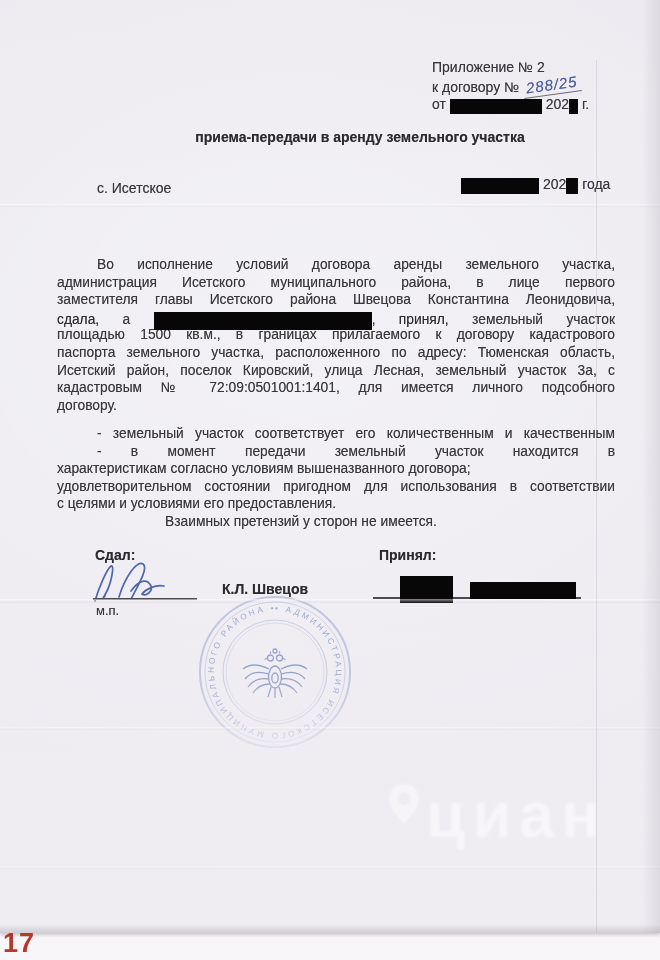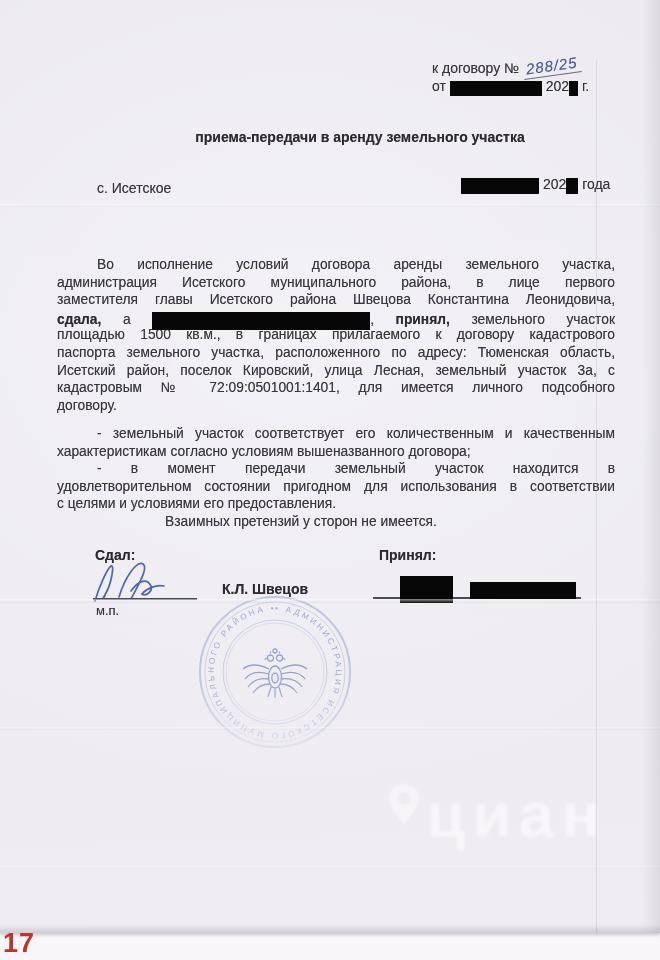--- a/index.html
+++ b/index.html
@@ -21,21 +21,21 @@
   .crease.h1{top:204px;height:3px;background:linear-gradient(rgba(255,255,255,.5),rgba(90,85,100,.05));}
   .crease.h2{top:599px;height:4px;background:linear-gradient(rgba(255,255,255,.55),rgba(90,85,100,.07));}
   .crease.h3{top:727px;height:3px;background:linear-gradient(rgba(255,255,255,.45),rgba(90,85,100,.05));}
   .crease.h4{top:866px;height:3px;background:linear-gradient(rgba(255,255,255,.4),rgba(90,85,100,.04));}
   .crease.edge-bottom{top:924px;height:9px;background:linear-gradient(rgba(0,0,0,0),rgba(130,122,140,.28));}
   .crease.v1{left:596px;top:60px;width:1px;height:873px;background:rgba(150,144,162,.22);}
   .crease.edge-right{left:642px;top:0;width:18px;height:933px;background:linear-gradient(to right,rgba(0,0,0,0),rgba(140,132,150,.18));}
 
   
   .txt{position:absolute;font-size:14px;line-height:17.5px;text-shadow:0 0 .5px rgba(56,54,62,.55);}
-  b,.bold{font-weight:bold;color:#2c2a30;}
+  b,.bold{font-weight:normal;color:#2c2a30;}
   .redact{display:inline-block;background:#070707;vertical-align:text-bottom;}
 
   
   .annex{left:432px;top:59px;white-space:nowrap;}
   .annex .row{height:18.5px;}
   .handwrite{
     display:inline-block;font-style:italic;font-size:15px;letter-spacing:1px;
     color:#4a5da9;transform:rotate(-8deg) translateY(-2px);
     border-bottom:1px solid #6d6a72;padding:0 3px;
   }
@@ -82,47 +82,48 @@
 
   
   .pageno{position:absolute;left:3px;top:928px;font-size:27px;font-weight:600;color:#b8362a;letter-spacing:1px;}
 </style>
 </head>
 <body>
 
 <div class="paper">
 
   <div class="txt annex">
+    <div class="row">Приложение № 2</div>
     <div class="row"><span>к договору №</span> <span class="handwrite">288/25</span></div>
     <div class="row"><span>от</span> <span class="redact rb-head"></span> <span>202</span><span class="redact rb-head-sm"></span> <span>г.</span></div>
   </div>
 
   <div class="txt title">
     <div>приема-передачи в аренду земельного участка</div>
   </div>
 
   <div class="txt place">с. Исетское</div>
   <div class="txt dateline"><span class="redact rb-date"></span> <span>202</span><span class="redact rb-date-sm"></span> <span>года</span></div>
 
   <div class="para p1">
     <div class="bline jl ind">Во исполнение условий договора аренды земельного участка,</div>
     <div class="bline jl">администрация Исетского муниципального района, в лице первого</div>
     <div class="bline jl">заместителя главы Исетского района Швецова Константина Леонидовича,</div>
-    <div class="bline jl"><b>сдала,</b><span> а </span><span class="redact rb-inline"></span><span>, </span><b>принял,</b><span> земельного участок</span></div>
+    <div class="bline jl"><b>сдала,</b><span> а </span><span class="redact rb-inline"></span><span>, </span><b>принял,</b><span> земельный участок</span></div>
     <div class="bline jl">площадью 1500 кв.м., в границах прилагаемого к договору кадастрового</div>
     <div class="bline jl">паспорта земельного участка, расположенного по адресу: Тюменская область,</div>
     <div class="bline jl">Исетский район, поселок Кировский, улица Лесная, земельный участок 3а, с</div>
     <div class="bline jl">кадастровым № 72:09:0501001:1401, для имеется личного подсобного</div>
     <div class="bline">договору.</div>
   </div>
 
   <div class="para p2">
     <div class="bline jl ind">- земельный участок соответствует его количественным и качественным</div>
+    <div class="bline jl ind">- в момент передачи земельный участок находится в</div>
     <div class="bline">характеристикам согласно условиям вышеназванного договора;</div>
-    <div class="bline jl ind">- в момент передачи земельный участок находится в</div>
     <div class="bline jl">удовлетворительном состоянии пригодном для использования в соответствии</div>
     <div class="bline">с целями и условиями его предоставления.</div>
     <div class="bline closing">Взаимных претензий у сторон не имеется.</div>
   </div>
 
   <div class="txt sig-label" style="left:95px;top:547px;">Сдал:</div>
   <div class="txt sig-label" style="left:379px;top:547px;">Принял:</div>
 
   <svg class="sig-svg" width="92" height="52" viewBox="0 0 92 52">
     <g stroke="#3f57a8" stroke-width="1.7" fill="none" stroke-linecap="round" opacity=".9">

